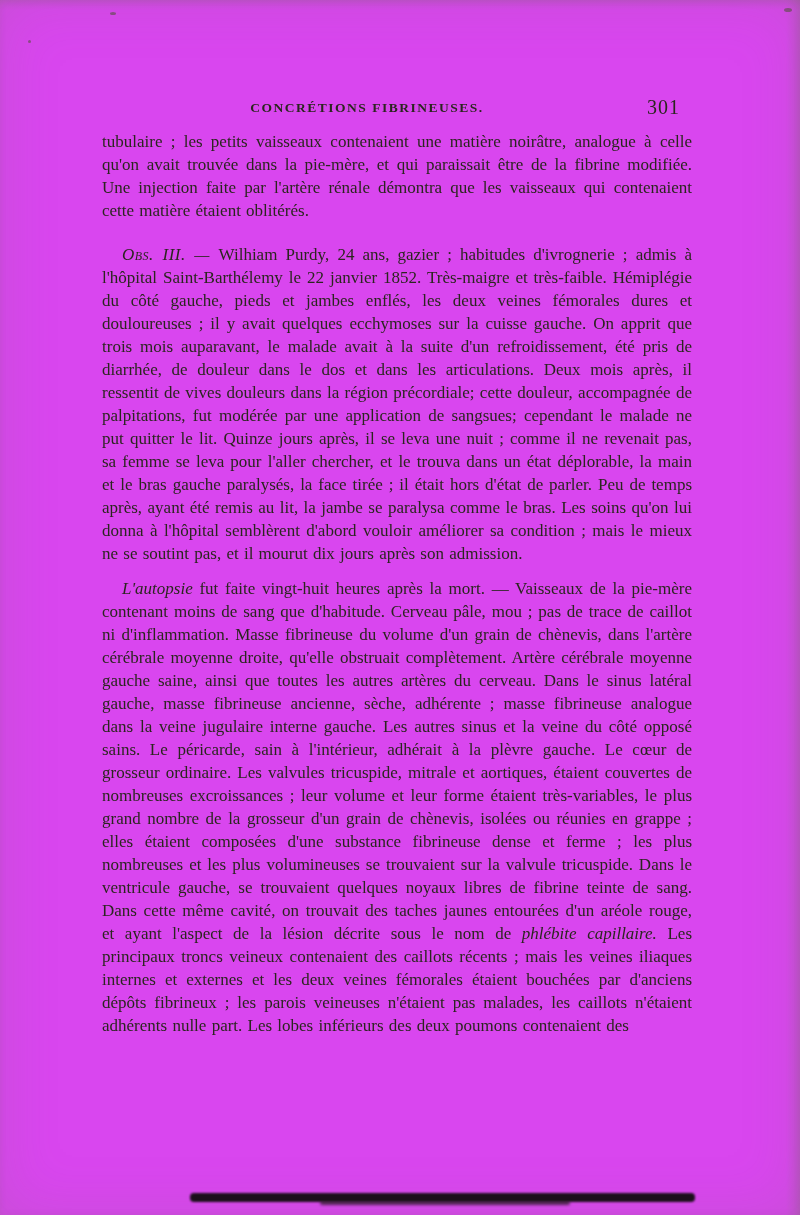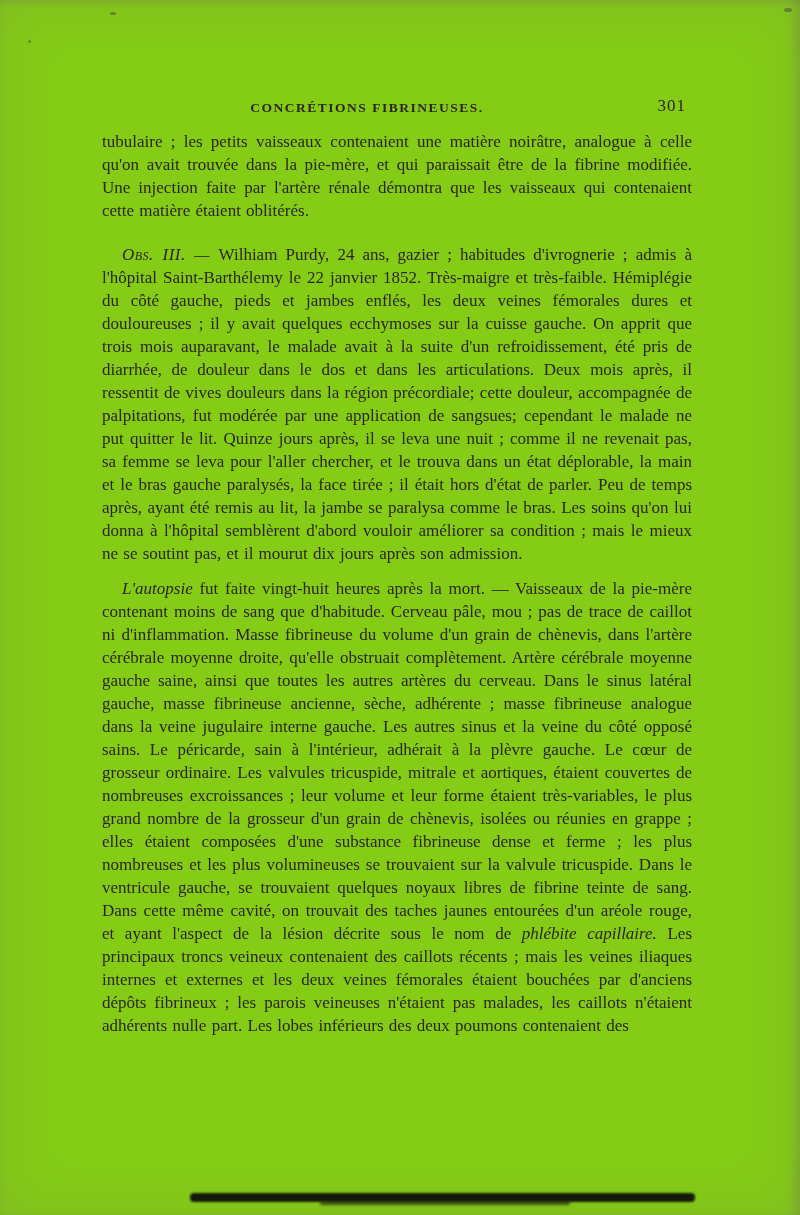--- a/index.html
+++ b/index.html
@@ -34,23 +34,23 @@
     left: 0;
     right: 60px;
     text-align: center;
     font-size: 13.5px;
     font-weight: bold;
     letter-spacing: 1.5px;
     top: 4px;
   }
   .page-number {
     position: absolute;
-    right: 6px;
+    right: 12px;
     top: 0;
-    font-size: 17px;
+    font-size: 20px;
     letter-spacing: 1px;
     text-align: center;
   }
   .page-body p.para {
     margin: 0;
     font-size: 17px;
     line-height: 23px;
     text-align: justify;
     word-spacing: 1px;
   }
@@ -100,21 +100,21 @@
   .edge-shade-top {
     position: absolute;
     left: 0; right: 0; top: 0;
     height: 10px;
     background: linear-gradient(to bottom, rgba(110,105,92,0.16), rgba(110,105,92,0));
   }
 </style>
 </head>
 <body>
 
-<div class="scan-page" style="background: #84cc16; color: rgb(43, 38, 31);">
+<div class="scan-page" style="background: #d946ef; color: rgb(43, 38, 31);">
   <div class="edge-shade-top"></div>
   <div class="edge-shade-right"></div>
   <div class="speck speck-a"></div>
   <div class="speck speck-b"></div>
   <div class="speck speck-c"></div>
 
   <div class="content">
     <div class="running-head">
       <div class="running-title">CONCRÉTIONS FIBRINEUSES.</div>
       <div class="page-number">301</div>

